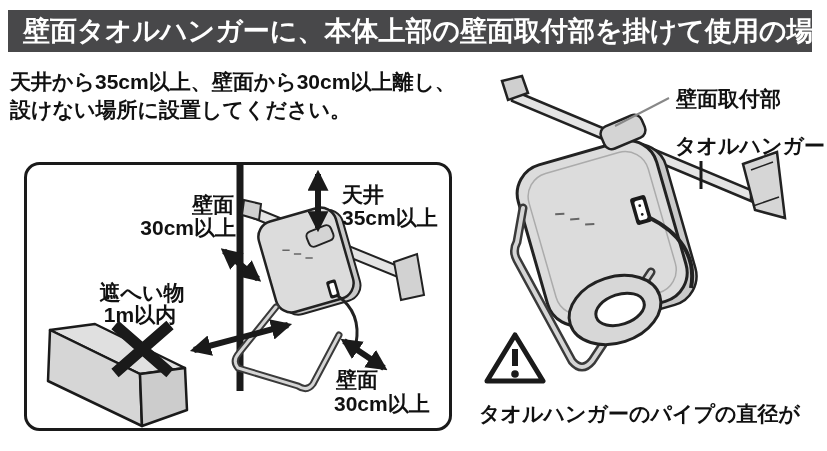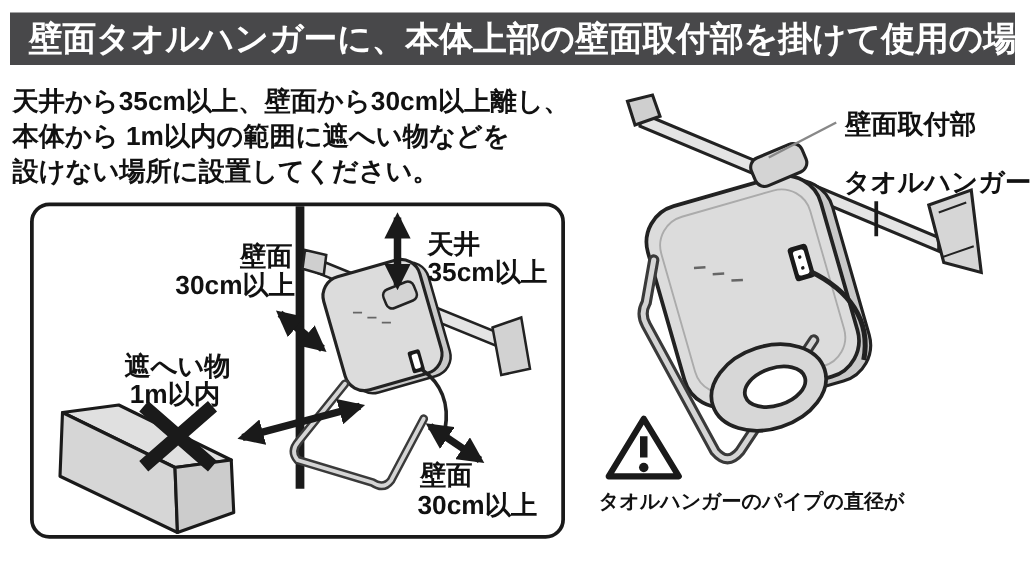--- a/index.html
+++ b/index.html
@@ -16,34 +16,33 @@
   .intro {
     position:absolute; left:10px; top:68px;
     font-size:21px; font-weight:bold; line-height:28px; white-space:nowrap;
   }
   .fig { position:absolute; }
   .fig-left { left:20px; top:158px; }
   .fig-right { left:455px; top:60px; }
   .fig text { font-family:"Liberation Sans", sans-serif; font-weight:bold; fill:#111; font-size:21px; }
   .warning { position:absolute; left:479px; top:330px; width:340px; }
   .warning svg { display:block; margin-left:5px; }
-  .warning-text { font-size:16px; font-weight:bold; line-height:25px; margin-top:3px; white-space:nowrap; }
+  .warning-text { font-size:21px; font-weight:bold; line-height:25px; margin-top:15px; white-space:nowrap; }
 </style>
 </head>
 <body>
 
 <div class="page">
 
   <div class="header-bar">
     <span>壁面タオルハンガーに、本体上部の壁面取付部を掛けて使用の場合</span>
   </div>
 
   <div class="intro">
     <div>天井から35cm以上、壁面から30cm以上離し、</div>
-    <div>本体から 1m以内の範囲に遮へい物などを</div>
     <div>設けない場所に設置してください。</div>
   </div>
 
   <svg class="fig fig-left" width="436" height="278" viewBox="0 0 436 278">
     <defs>
       <marker id="dblhead" viewBox="0 0 10 10" refX="8" refY="5" markerWidth="3.5" markerHeight="3.5" orient="auto-start-reverse">
         <path d="M0,0 L10,5 L0,10 z" fill="#1a1a1a"></path>
       </marker>
     </defs>
 

